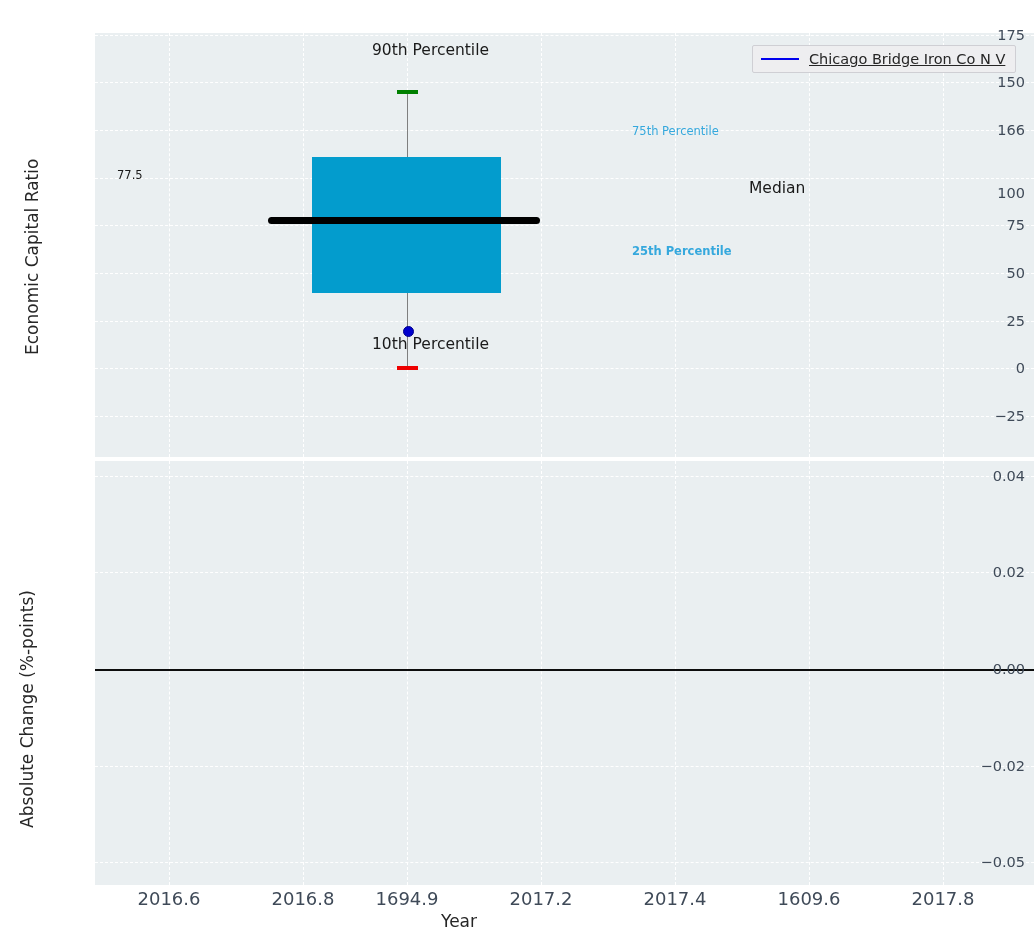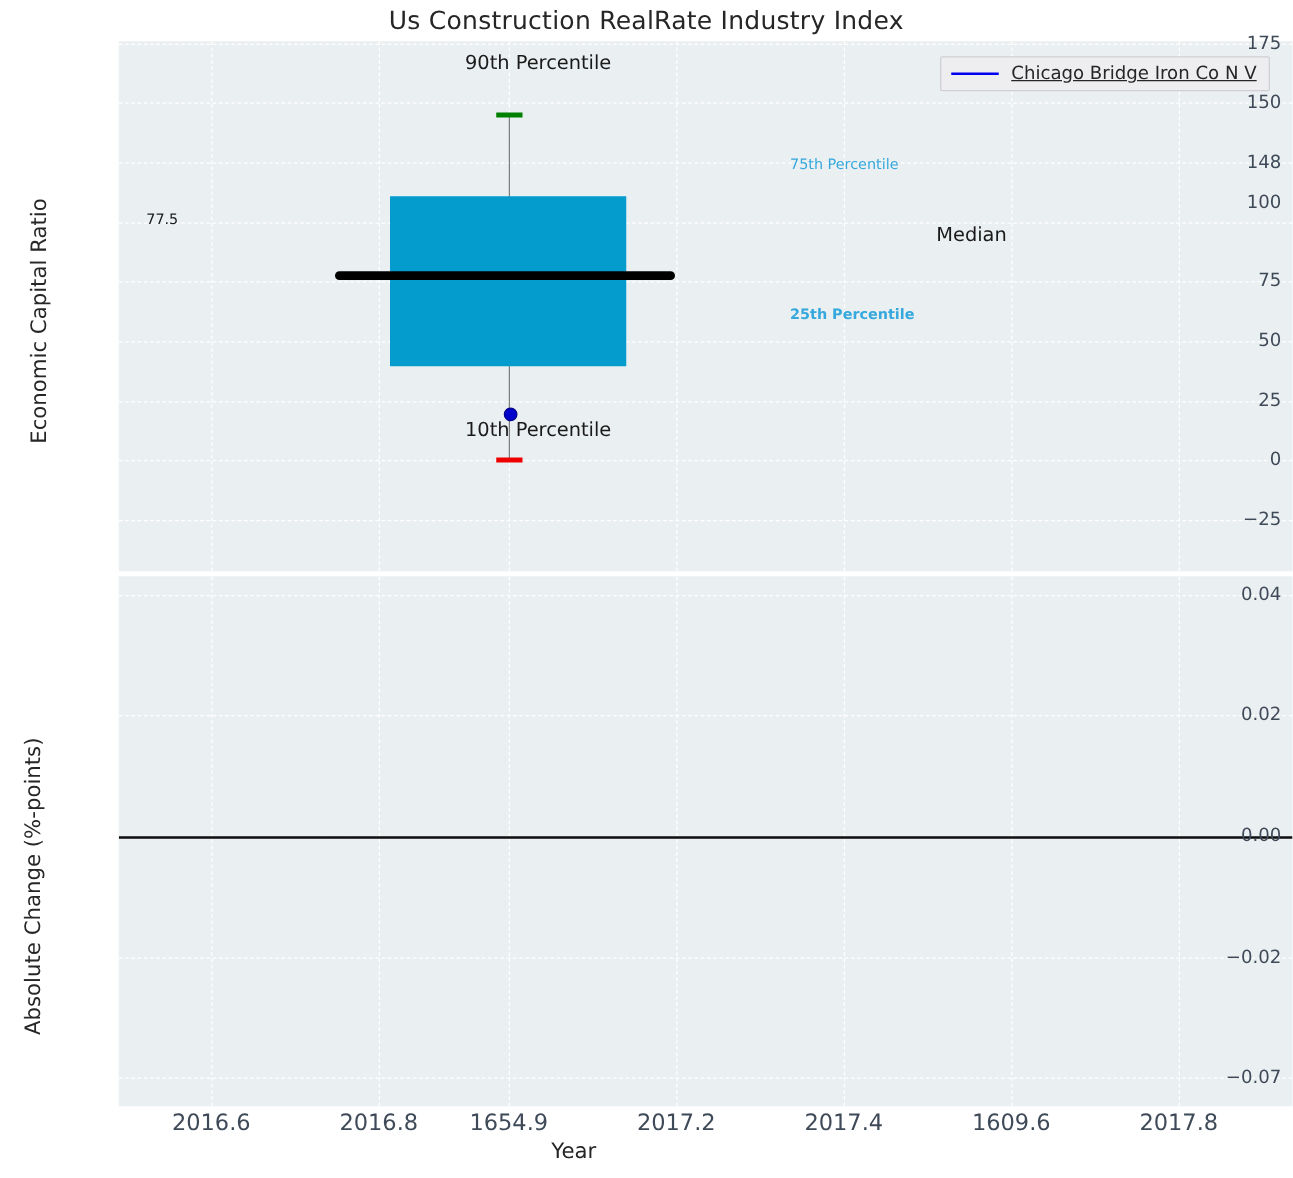--- a/index.html
+++ b/index.html
@@ -206,21 +206,20 @@
     width: 100%;
     height: 1.8px;
     background: #0d0d0d;
   }
 </style>
 </head>
 <body>
 
 <div id="figure">
 
-  <div class="chart-title">Us Construction RealRate Industry Index</div>
 
   <div class="panel" id="panel-top">
 
     <div class="gridline-h" style="top:2px"></div>
     <div class="gridline-h" style="top:49px"></div>
     <div class="gridline-h" style="top:97px"></div>
     <div class="gridline-h" style="top:145px"></div>
     <div class="gridline-h" style="top:192px"></div>
     <div class="gridline-h" style="top:240px"></div>
     <div class="gridline-h" style="top:288px"></div>
@@ -263,37 +262,37 @@
     <div class="gridline-v" style="left:446px"></div>
     <div class="gridline-v" style="left:580px"></div>
     <div class="gridline-v" style="left:714px"></div>
     <div class="gridline-v" style="left:848px"></div>
 
     <div id="zero-line"></div>
   </div>
 
   <div class="ytick" style="top:35px">175</div>
   <div class="ytick" style="top:82px">150</div>
-  <div class="ytick" style="top:130px">148</div>
-  <div class="ytick" style="top:162px">100</div>
+  <div class="ytick" style="top:130px">166</div>
+  <div class="ytick" style="top:193px">100</div>
   <div class="ytick" style="top:225px">75</div>
   <div class="ytick" style="top:273px">50</div>
   <div class="ytick" style="top:321px">25</div>
   <div class="ytick" style="top:368px">0</div>
   <div class="ytick" style="top:416px">−25</div>
 
   <div class="ytick" style="top:476px">0.04</div>
   <div class="ytick" style="top:572px">0.02</div>
   <div class="ytick" style="top:669px">0.00</div>
   <div class="ytick" style="top:766px">−0.02</div>
-  <div class="ytick" style="top:862px">−0.07</div>
+  <div class="ytick" style="top:862px">−0.05</div>
 
   <div class="xtick" style="left:169px">2016.6</div>
   <div class="xtick" style="left:303px">2016.8</div>
-  <div class="xtick" style="left:407px">1654.9</div>
+  <div class="xtick" style="left:407px">1694.9</div>
   <div class="xtick" style="left:541px">2017.2</div>
   <div class="xtick" style="left:675px">2017.4</div>
   <div class="xtick" style="left:809px">1609.6</div>
   <div class="xtick" style="left:943px">2017.8</div>
 
   <div class="ylabel" id="ylabel-top">Economic Capital Ratio</div>
   <div class="ylabel" id="ylabel-bottom">Absolute Change (%-points)</div>
   <div class="xlabel">Year</div>
 
   <div id="legend">

